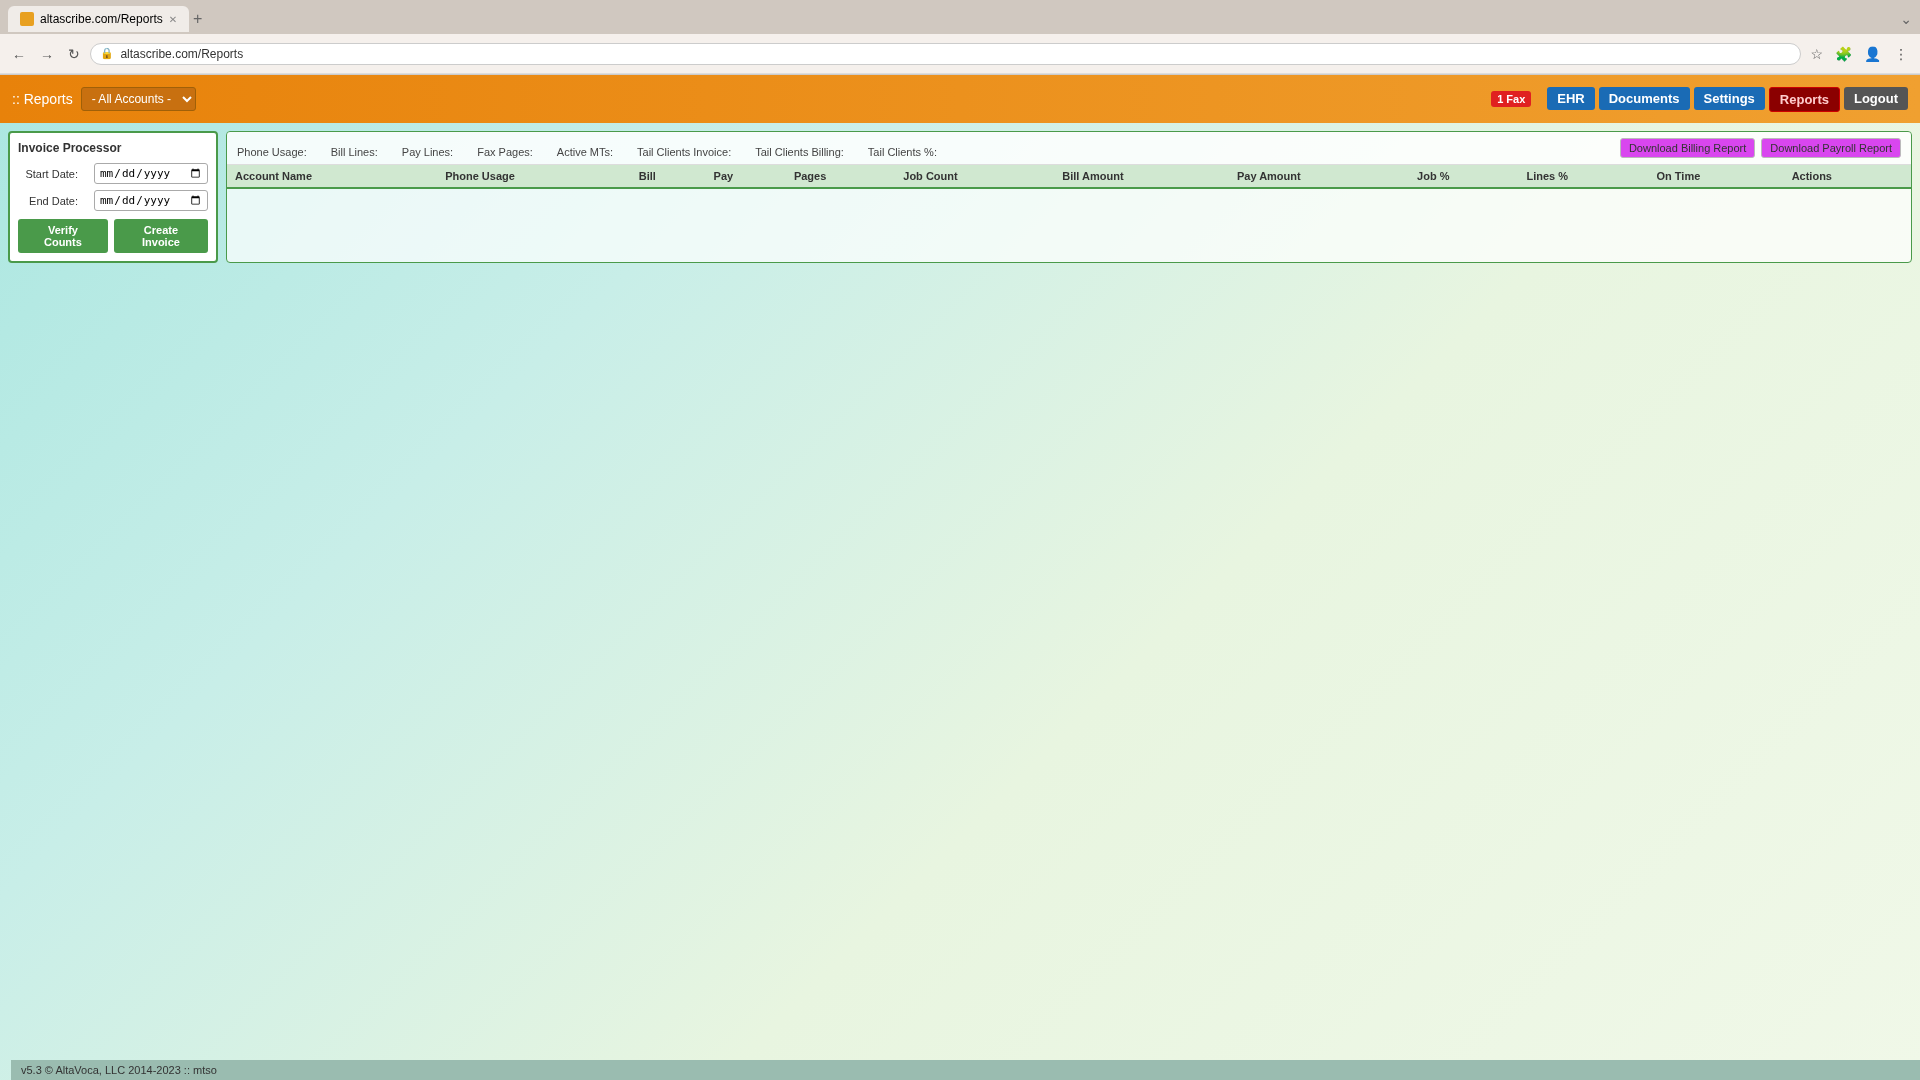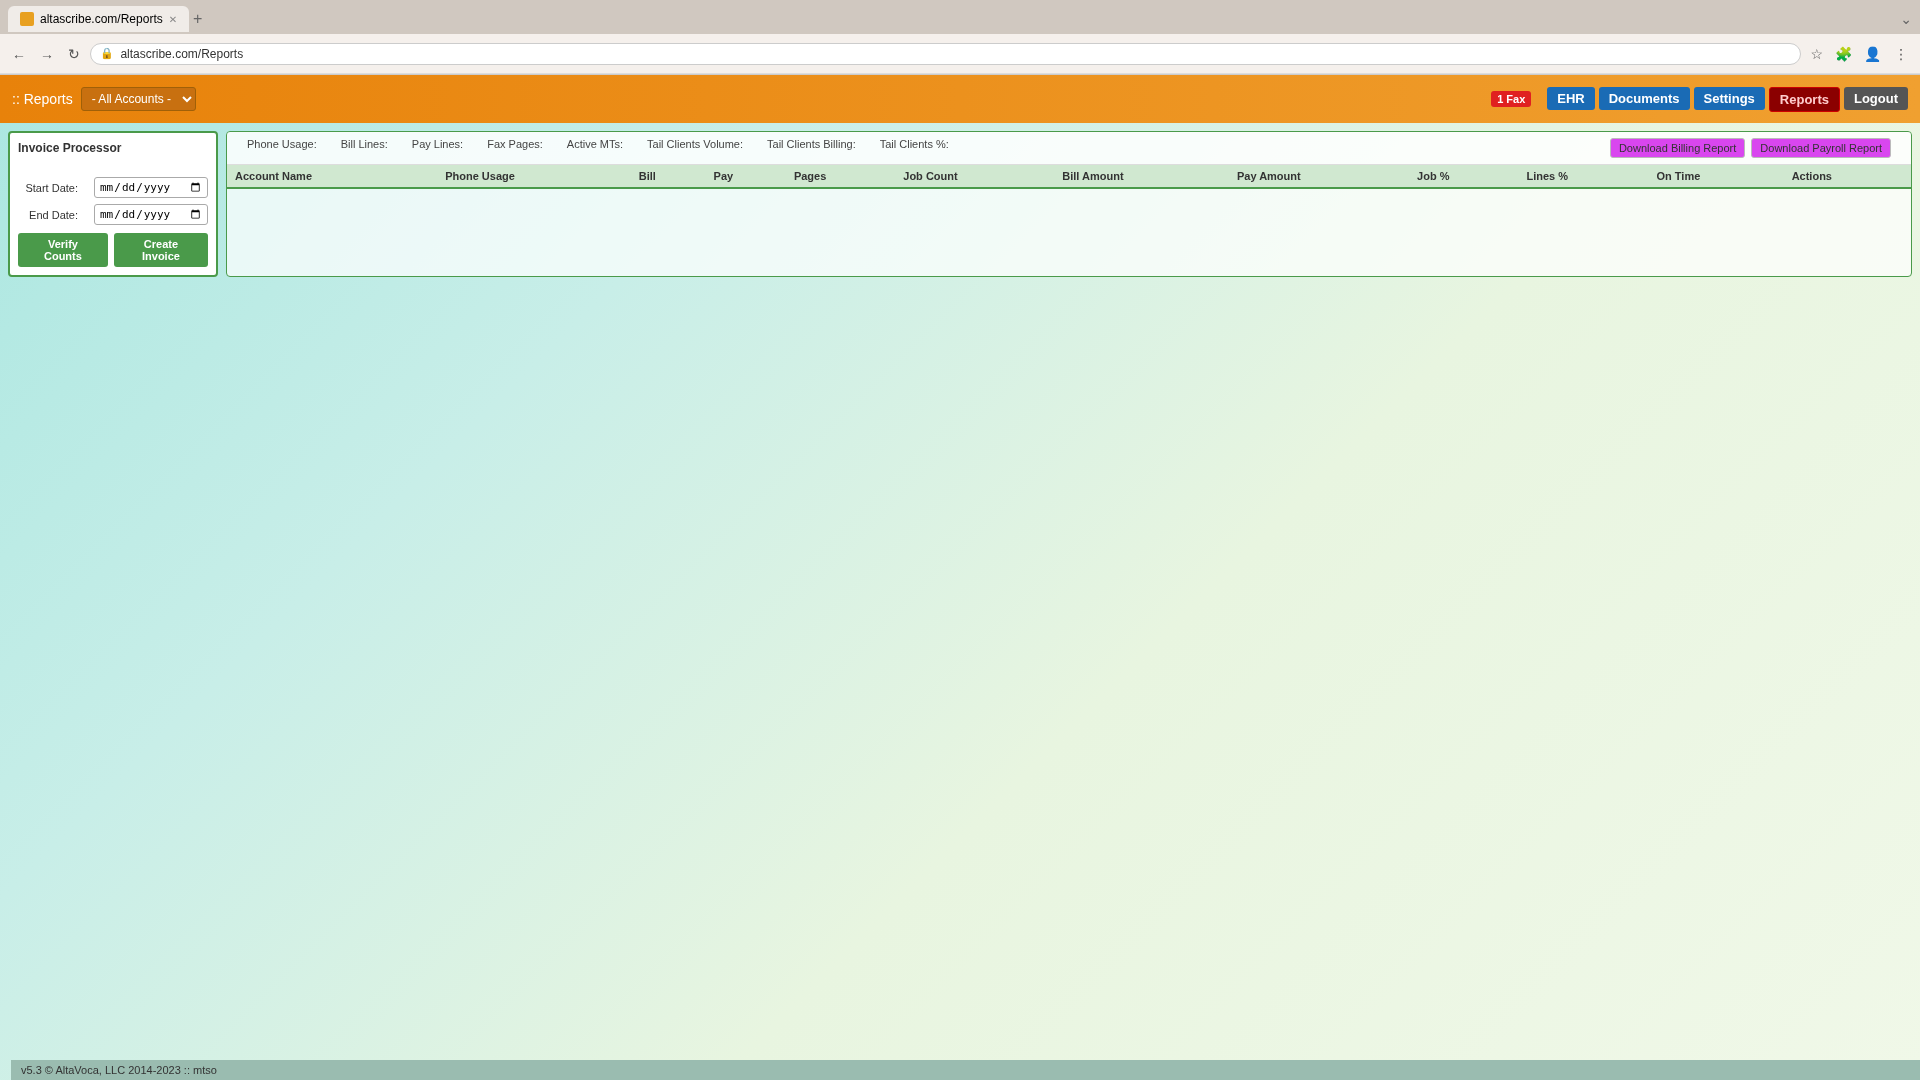--- a/index.html
+++ b/index.html
@@ -174,21 +174,21 @@
       border: 2px solid #4a9a4a;
       border-radius: 4px;
       padding: 8px;
       width: 210px;
       min-width: 210px;
     }
     .panel-title {
       font-weight: bold;
       font-size: 12px;
       color: #333;
-      margin-bottom: 22px;
+      margin-bottom: 8px;
     }
     .form-row {
       display: flex;
       align-items: center;
       margin-bottom: 6px;
       gap: 16px;
     }
     .form-label {
       font-size: 11px;
       color: #333;
@@ -233,22 +233,22 @@
       flex: 1;
       border: 1px solid #4a9a4a;
       border-radius: 4px;
       background: rgba(255,255,255,0.7);
       overflow: hidden;
     }
 
     
     .stats-bar {
       display: flex;
-      align-items: flex-start;
-      padding: 6px 20px;
+      align-items: flex-end;
+      padding: 6px 10px;
       gap: 20px;
       border-bottom: 1px solid #ddd;
       background: rgba(255,255,255,0.5);
       flex-wrap: wrap;
     }
     .stat-item {
       display: flex;
       align-items: center;
       gap: 4px;
     }
@@ -387,21 +387,21 @@
       </div>
       <div class="stat-item">
         <span class="stat-label">Fax Pages:</span>
         <span class="stat-value"></span>
       </div>
       <div class="stat-item">
         <span class="stat-label">Active MTs:</span>
         <span class="stat-value"></span>
       </div>
       <div class="stat-item">
-        <span class="stat-label">Tail Clients Volume:</span>
+        <span class="stat-label">Tail Clients Invoice:</span>
         <span class="stat-value"></span>
       </div>
       <div class="stat-item">
         <span class="stat-label">Tail Clients Billing:</span>
         <span class="stat-value"></span>
       </div>
       <div class="stat-item">
         <span class="stat-label">Tail Clients %:</span>
         <span class="stat-value"></span>
       </div>

